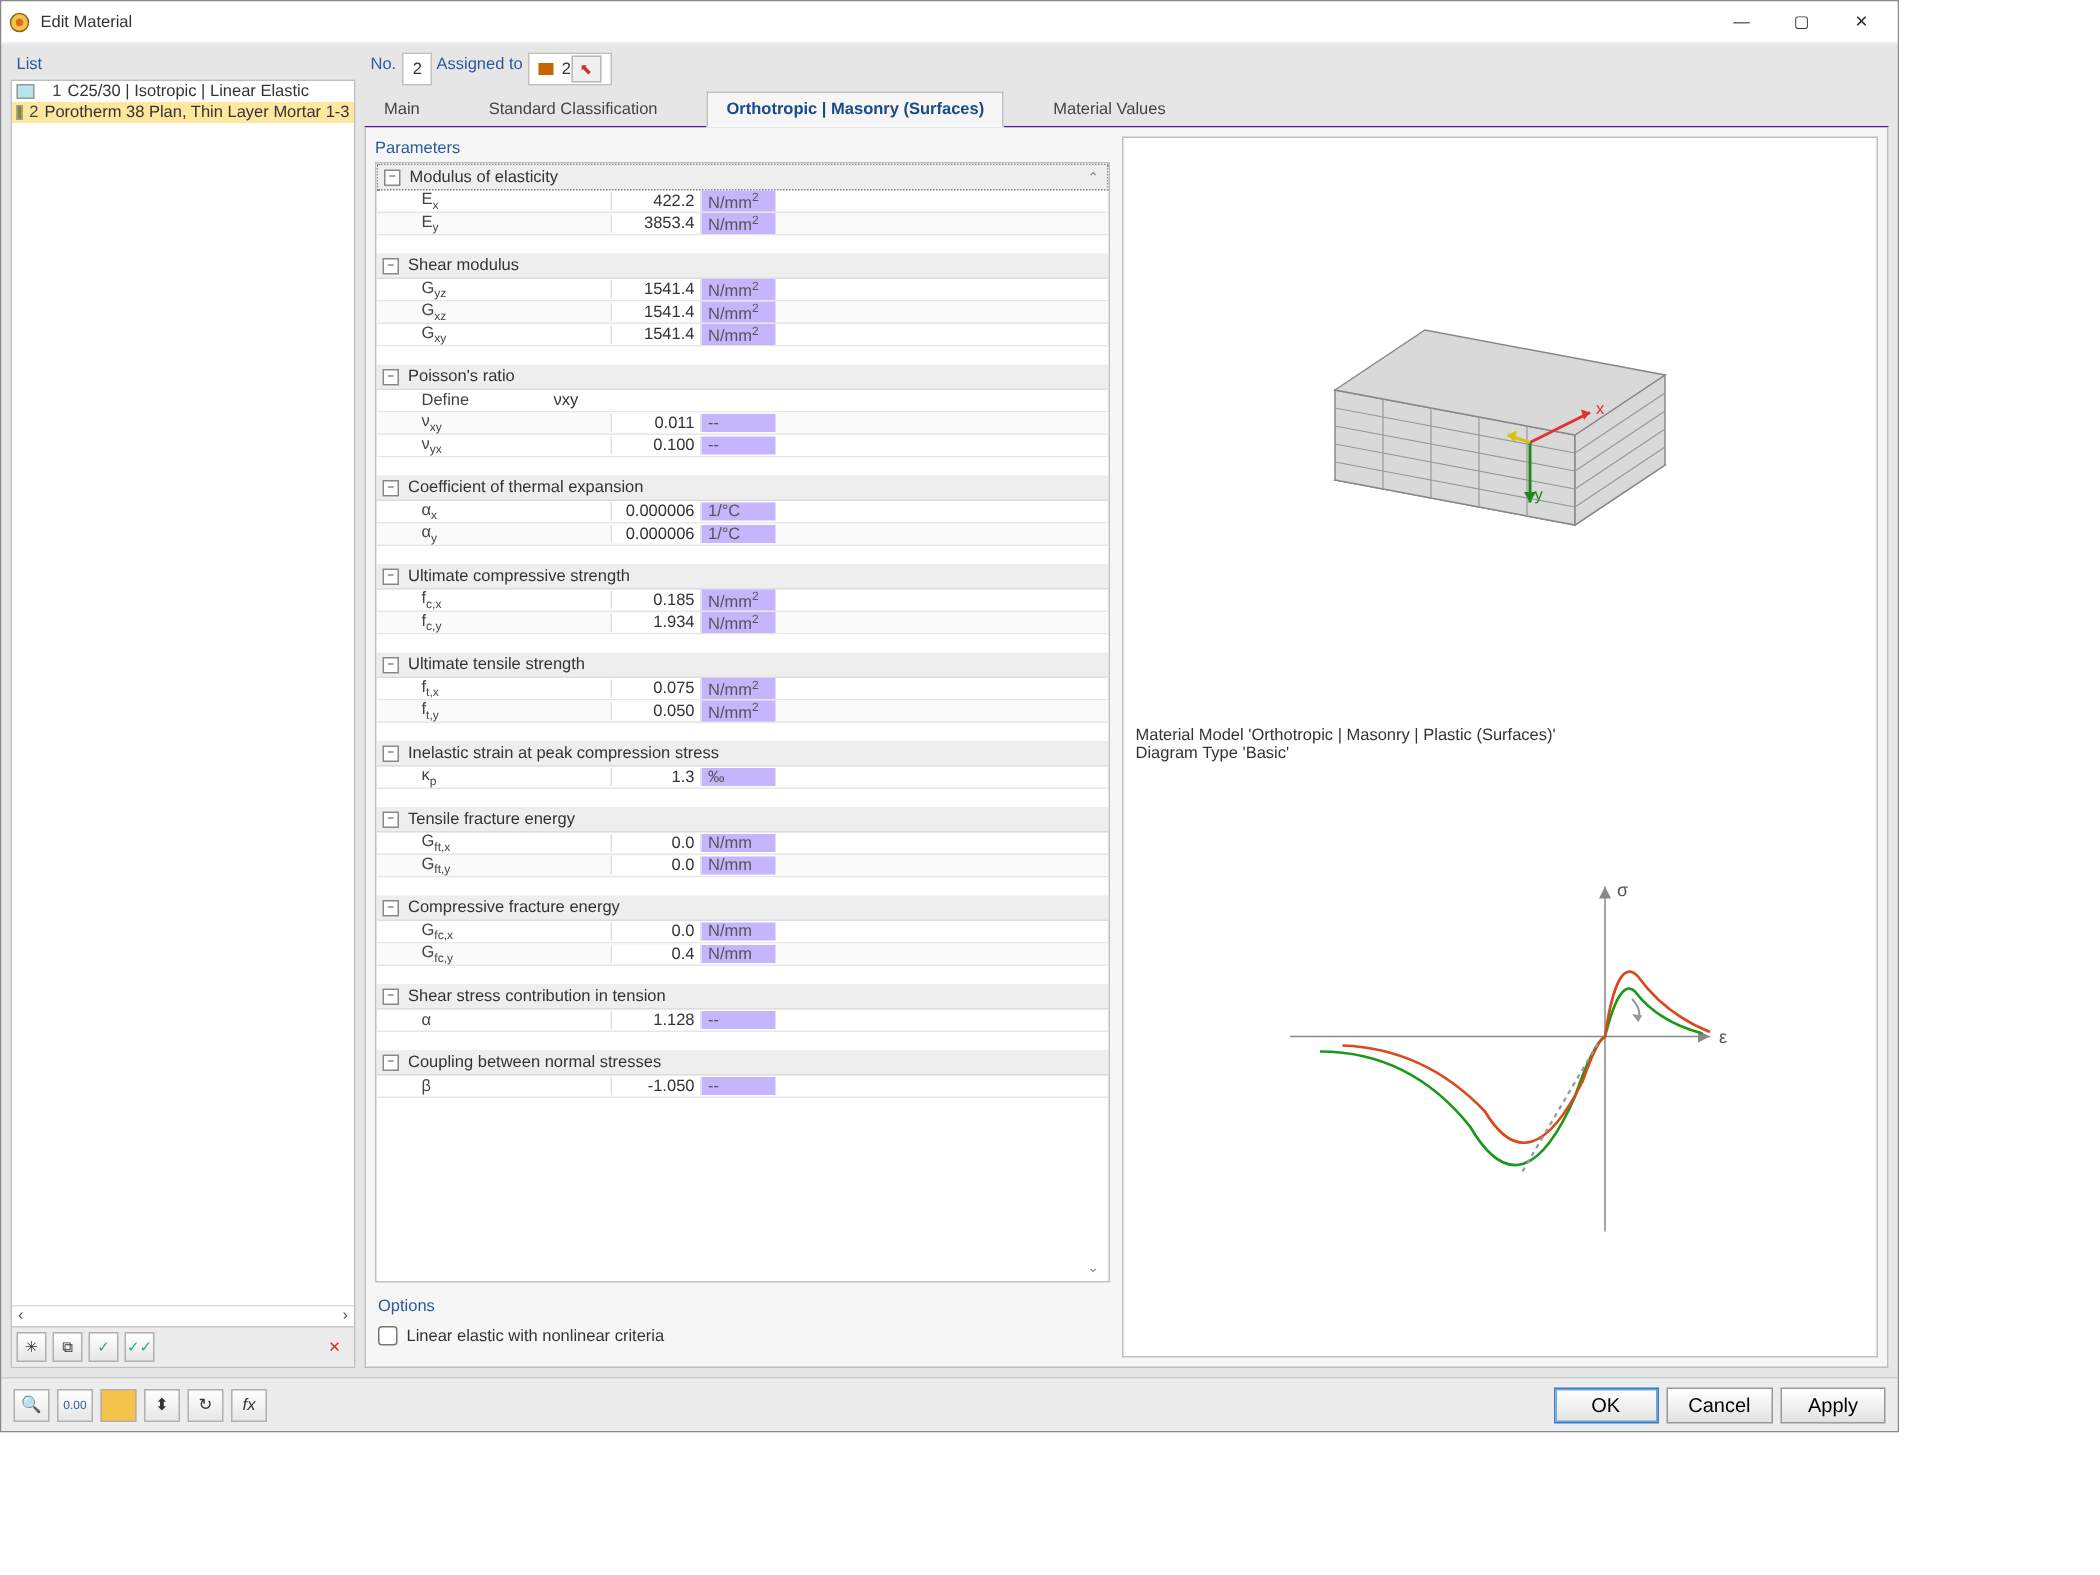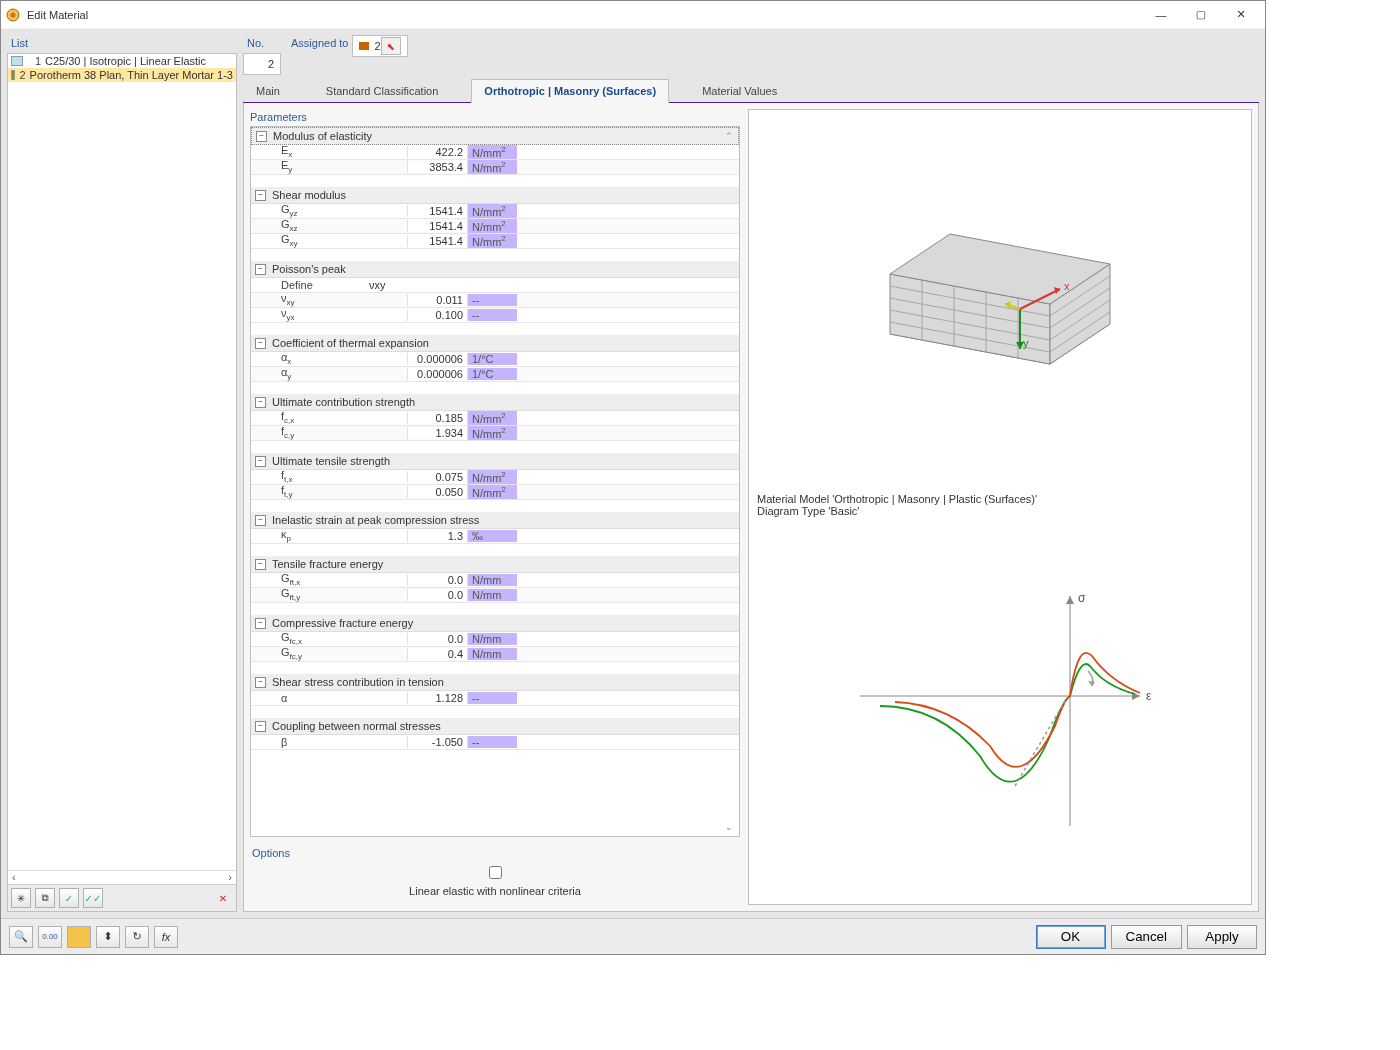--- a/index.html
+++ b/index.html
@@ -19,21 +19,21 @@
 .list-row.selected { background: #ffe79f; }
 .swatch { width: 12px; height: 10px; margin-right: 4px; border: 1px solid #999; }
 .list-num { width: 14px; text-align: right; margin-right: 4px; color: #444; }
 .list-scroll { display: flex; justify-content: space-between; height: 14px; border-top: 1px solid #ddd; color: #555; }
 .list-scroll span { cursor: pointer; padding: 0 4px; }
 .list-toolbar { display: flex; align-items: center; gap: 4px; padding: 3px; border-top: 1px solid #ccc; background: #ececec; }
 .tb-btn { width: 20px; height: 20px; border: 1px solid #b0b0b0; background: linear-gradient(#fff,#e6e6e6); display: flex; align-items: center; justify-content: center; cursor: pointer; font-size: 10px; }
 .tb-spacer { flex: 1; }
 .center { flex: 1; display: flex; flex-direction: column; gap: 4px; }
 .top-row { display: flex; gap: 6px; }
-.no-col { display: flex; flex-direction: column; width: 38px; }
+.no-col { display: flex; flex-direction: row; width: 38px; }
 .name-col { flex: 1; display: flex; flex-direction: column; }
 .no-box { background: #fff; border: 1px solid #bfbfbf; height: 22px; display: flex; align-items: center; justify-content: flex-end; padding: 0 6px; }
 .name-box { background: #fff; border: 1px solid #bfbfbf; height: 22px; display: flex; align-items: center; padding: 0 6px; }
 .name-box .txt { flex: 1; }
 .name-box .mini { width: 20px; height: 18px; border: 1px solid #b8b8b8; background: #f0f0f0; margin-left: 3px; display:flex; align-items:center; justify-content:center; font-size:9px; cursor:pointer; }
 .tabs { display: flex; background: #e6e6e6; border-bottom: 1px solid #4c1d95; gap: 20px; }
 .tab { padding: 5px 12px; border: 1px solid transparent; border-bottom: none; cursor: pointer; color: #444; }
 .tab.active { background: #f6f6f6; border-color: #bfbfbf; border-bottom: 1px solid #f6f6f6; margin-bottom: -1px; color: #1a4a8a; font-weight: bold; }
 .tab-content { flex: 1; display: flex; gap: 8px; background: #f6f6f6; border: 1px solid #bfbfbf; border-top: none; padding: 6px; overflow: hidden; }
 .params { width: 490px; display: flex; flex-direction: column; }
@@ -45,21 +45,21 @@
 .prow { display: flex; align-items: center; border-bottom: 1px solid #e6e6e6; height: 15px; font-size: 11px; }
 .prow.alt { background: #fafafa; }
 .pname { width: 118px; padding-left: 30px; color: #444; }
 .pname sub { font-size: 8px; }
 .pextra { width: 38px; }
 .pval { width: 60px; text-align: right; padding-right: 4px; border-left: 1px solid #e0e0e0; background:#fff; }
 .punit { width: 50px; padding-left: 4px; border-left: 1px solid #e0e0e0; color: #555; background:#c4b5fd; }
 .punit sup { font-size: 8px; }
 .spacer-row { height: 12px; background: #fff; }
 .options { padding: 8px 2px; }
-.chk { display: flex; align-items: center; gap: 6px; margin-top: 4px; flex-direction: column; }
+.chk { display: flex; align-items: center; gap: 6px; margin-top: 4px; }
 .chk input { width: 13px; height: 13px; }
 .preview { flex: 1; display: flex; flex-direction: column; }
 .preview-box { flex: 1; border: 1px solid #bfbfbf; background: #fff; padding: 8px; display:flex; flex-direction:column; }
 .preview-top { flex:1; display:flex; align-items:center; justify-content:center; }
 .preview-labels { font-size: 11px; color:#333; padding: 4px 0 8px; }
 .preview-chart { flex:1; display:flex; align-items:center; justify-content:center; }
 .right-panel { width: 330px; display: flex; flex-direction: row; }
 .assign-box { background: #fff; border: 1px solid #bfbfbf; height: 22px; display: flex; align-items: center; padding: 0 6px; }
 .assign-swatch { width: 10px; height: 8px; background: #c86500; margin-right: 5px; }
 .assign-txt { flex:1; }
@@ -188,21 +188,21 @@
                 </div>
                 <div class="prow">
                   <span class="pname">G<sub>xy</sub></span>
                   <span class="pextra"></span>
                   <span class="pval">1541.4</span>
                   <span class="punit">N/mm<sup>2</sup></span>
                 </div>
                 <div class="spacer-row"></div>
                 <div class="grp-head">
                   <span class="expander">−</span>
-                  <span>Poisson's peak</span>
+                  <span>Poisson's ratio</span>
                 </div>
                 <div class="prow">
                   <span class="pname">Define</span>
                   <span class="pextra">νxy</span>
                   <span class="pval"></span>
                   <span class="punit"></span>
                 </div>
                 <div class="prow alt">
                   <span class="pname">ν<sub>xy</sub></span>
                   <span class="pextra"></span>
@@ -228,21 +228,21 @@
                 </div>
                 <div class="prow alt">
                   <span class="pname">α<sub>y</sub></span>
                   <span class="pextra"></span>
                   <span class="pval">0.000006</span>
                   <span class="punit">1/°C</span>
                 </div>
                 <div class="spacer-row"></div>
                 <div class="grp-head">
                   <span class="expander">−</span>
-                  <span>Ultimate contribution strength</span>
+                  <span>Ultimate compressive strength</span>
                 </div>
                 <div class="prow">
                   <span class="pname">f<sub>c,x</sub></span>
                   <span class="pextra"></span>
                   <span class="pval">0.185</span>
                   <span class="punit">N/mm<sup>2</sup></span>
                 </div>
                 <div class="prow alt">
                   <span class="pname">f<sub>c,y</sub></span>
                   <span class="pextra"></span>

